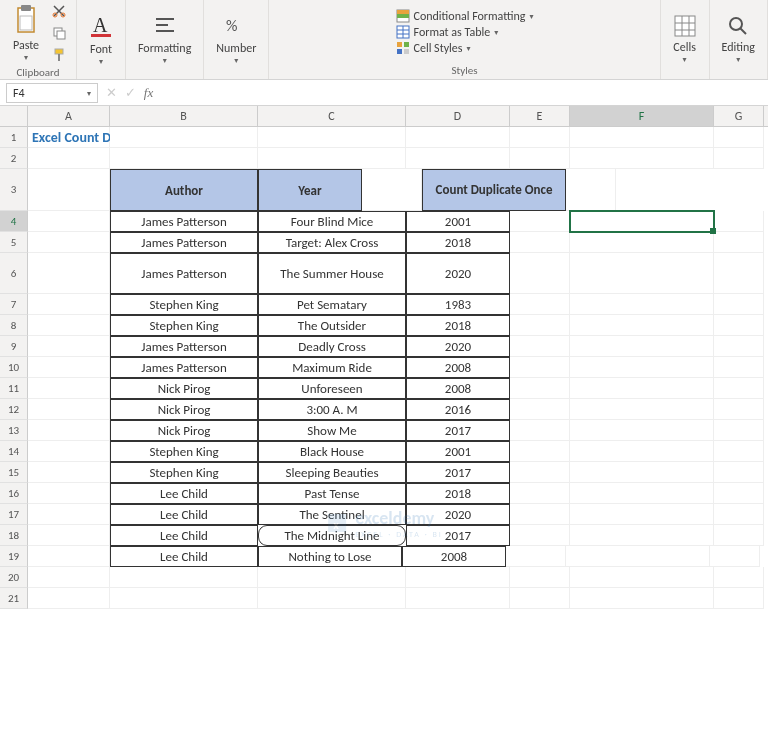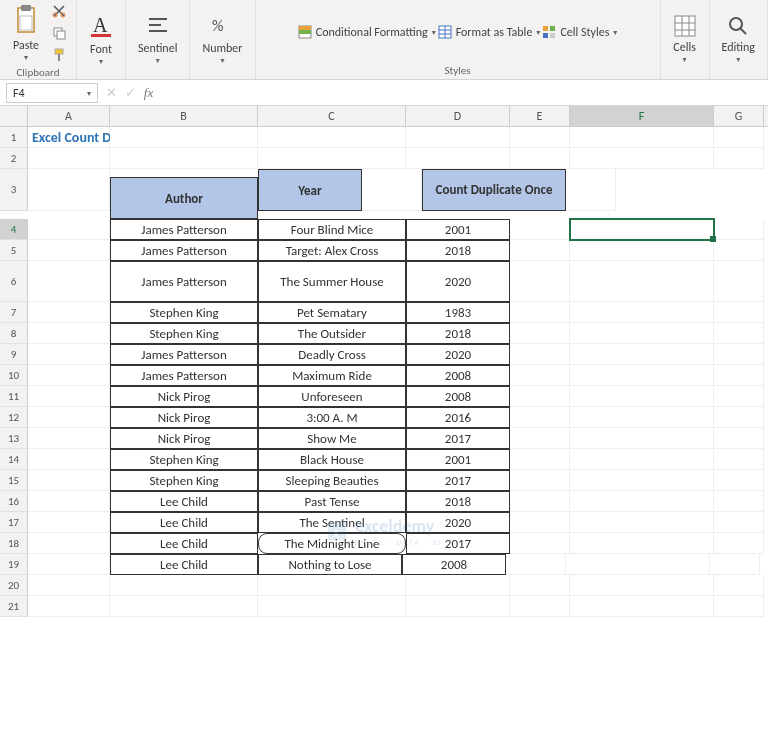--- a/index.html
+++ b/index.html
@@ -6,21 +6,21 @@
 body { font-family: "Segoe UI", Calibri, Arial, sans-serif; font-size: 13px; color: #333; background: #fff; overflow: hidden; width: 768px; }
 .ribbon { background: #f3f2f1; border-bottom: 1px solid #d4d4d4; display: flex; align-items: stretch; height: 80px; }
 .rgroup { display: flex; flex-direction: column; align-items: center; justify-content: space-between; border-right: 1px solid #e1dfdd; padding: 2px 8px 2px 8px; }
 .rgroup-content { display: flex; align-items: center; gap: 6px; flex: 1; }
 .rgroup-label { font-size: 11px; color: #666; padding: 2px 0 0 0; }
 .big-btn { display: flex; flex-direction: column; align-items: center; cursor: pointer; padding: 2px 4px; }
 .big-btn .lbl { font-size: 12px; color: #444; margin-top: 2px; }
 .icon-stack { display: flex; flex-direction: column; gap: 4px; }
 .mini { width: 18px; height: 18px; display: flex; align-items: center; justify-content: center; cursor: pointer; }
 .drop-caret { font-size: 8px; color: #666; }
-.styles-list { display: flex; gap: 2px; font-size: 12px; color: #444; }
+.styles-list { display: flex; flex-direction: column; gap: 2px; font-size: 12px; color: #444; }
 .styles-list div { display: flex; align-items: center; gap: 4px; white-space: nowrap; cursor: pointer; }
 .namebox-bar { display: flex; align-items: center; border-bottom: 1px solid #d4d4d4; background: #fff; height: 26px; }
 .namebox { width: 92px; border: 1px solid #ccc; margin: 2px 0 2px 6px; padding: 2px 6px; font-size: 12px; display: flex; align-items: center; justify-content: space-between; height: 20px; }
 .fx-controls { display: flex; align-items: center; gap: 8px; padding: 0 8px; color: #aaa; }
 .fx-controls .fx { font-style: italic; color: #777; font-family: "Times New Roman", serif; }
 .fbar-input { flex: 1; border: none; outline: none; font-size: 12px; padding: 2px 4px; }
 .sheet { position: relative; }
 .col-headers { display: flex; background: #f3f2f1; border-bottom: 1px solid #ccc; }
 .corner { width: 28px; height: 20px; border-right: 1px solid #ccc; background: #f3f2f1; }
 .ch { height: 20px; display: flex; align-items: center; justify-content: center; border-right: 1px solid #ccc; font-size: 12px; color: #555; }
@@ -92,21 +92,21 @@
   </div>
 
   <div class="rgroup">
     <div class="rgroup-content">
       <div class="big-btn">
         <svg width="26" height="26">
             <line x1="4" y1="6" x2="22" y2="6" stroke="#555" stroke-width="2"></line>
             <line x1="4" y1="12" x2="16" y2="12" stroke="#555" stroke-width="2"></line>
             <line x1="4" y1="18" x2="22" y2="18" stroke="#555" stroke-width="2"></line>
           </svg>
-        <span class="lbl">Sentinel</span>
+        <span class="lbl">Formatting</span>
         <span class="drop-caret">▾</span>
       </div>
     </div>
     <span class="rgroup-label"></span>
   </div>
 
   <div class="rgroup">
     <div class="rgroup-content">
       <div class="big-btn">
         <svg width="26" height="26">
@@ -233,21 +233,21 @@
         <div class="cell " style="width: 148px; height: 21px;"></div>
         <div class="cell " style="width: 148px; height: 21px;"></div>
         <div class="cell " style="width: 104px; height: 21px;"></div>
         <div class="cell " style="width: 60px; height: 21px;"></div>
         <div class="cell " style="width: 144px; height: 21px;"></div>
         <div class="cell " style="width: 50px; height: 21px;"></div>
       </div>
       <div class="row">
         <div class="rh" style="height: 42px;">3</div>
         <div class="cell " style="width: 82px; height: 42px;"></div>
-        <div class="cell tbl-header" style="width: 148px; height: 42px; margin-top: 8px;">Author</div>
+        <div class="cell tbl-header" style="width: 148px; height: 42px;">Author</div>
         <div class="cell tbl-header" style="width: 104px; height: 42px;">Year</div>
         <div class="cell " style="width: 60px; height: 42px;"></div>
         <div class="cell count-box" style="width: 144px; height: 42px; white-space: normal; text-align: center; line-height: 1.3;">Count Duplicate Once</div>
         <div class="cell " style="width: 50px; height: 42px;"></div>
       </div>
       <div class="row">
         <div class="rh active" style="height: 21px;">4</div>
         <div class="cell " style="width: 82px; height: 21px;"></div>
         <div class="cell tbl-cell" style="width: 148px; height: 21px;">James Patterson</div>
         <div class="cell tbl-cell" style="width: 148px; height: 21px;">Four Blind Mice</div>

